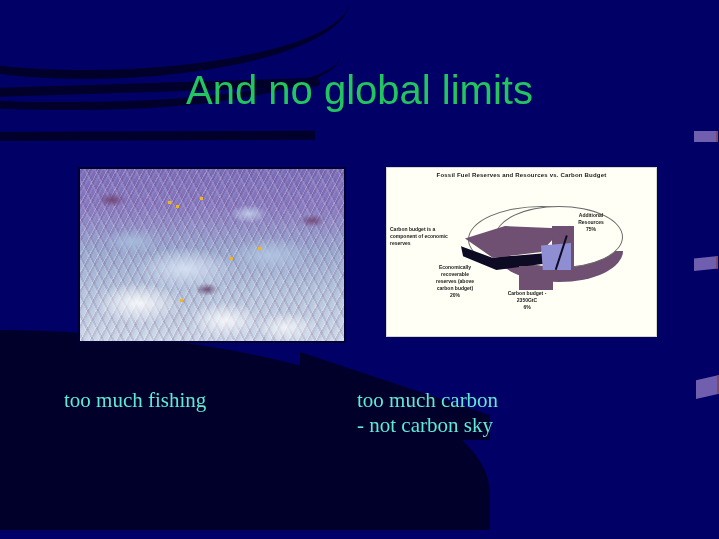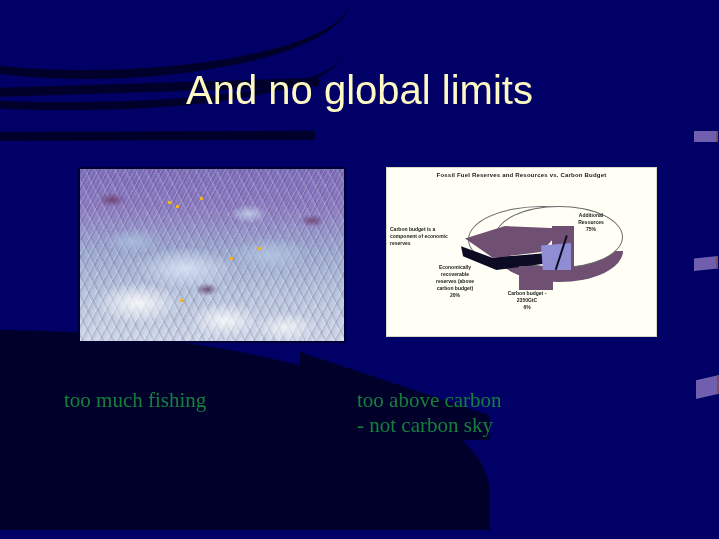--- a/index.html
+++ b/index.html
@@ -89,21 +89,21 @@
     clip-path: polygon(0 22%, 100% 0, 100% 78%, 0 100%);
     border-right: 2px solid #7a4a62;
   }
 
   
   #title {
     position: absolute;
     left: 0; top: 68px;
     width: 719px;
     text-align: center;
-    color: #fef9c3;
+    color: #22c55e;
     font-size: 40px;
     font-family: "Liberation Sans", sans-serif;
     font-weight: normal;
     letter-spacing: 0px;
   }
 
   
   #photo {
     position: absolute;
     left: 78px; top: 167px;
@@ -249,21 +249,21 @@
   #label-carbon-component {
     left: 3px; top: 58px; width: 70px; text-align: left;
   }
   #label-economic { left: 32px; top: 96px; width: 72px; }
   #label-budget   { left: 100px; top: 122px; width: 80px; }
   #label-additional { left: 174px; top: 44px; width: 60px; }
 
   
   .caption {
     position: absolute;
-    color: #15803d;
+    color: #5eead4;
     font-family: "Liberation Serif", serif;
     font-size: 21px;
     line-height: 25px;
   }
   #caption-fishing { left: 64px; top: 388px; }
   #caption-carbon  { left: 357px; top: 388px; }
 </style>
 </head>
 <body>
 
@@ -330,17 +330,17 @@
 
     <div class="chart-label" id="label-additional">
       <div>Additional</div>
       <div>Resources</div>
       <div>75%</div>
     </div>
   </div>
 
   <div class="caption" id="caption-fishing">too much fishing</div>
   <div class="caption" id="caption-carbon">
-    <div>too above carbon</div>
+    <div>too much carbon</div>
     <div>- not carbon sky</div>
   </div>
 
 </div>
 
 </body></html>

